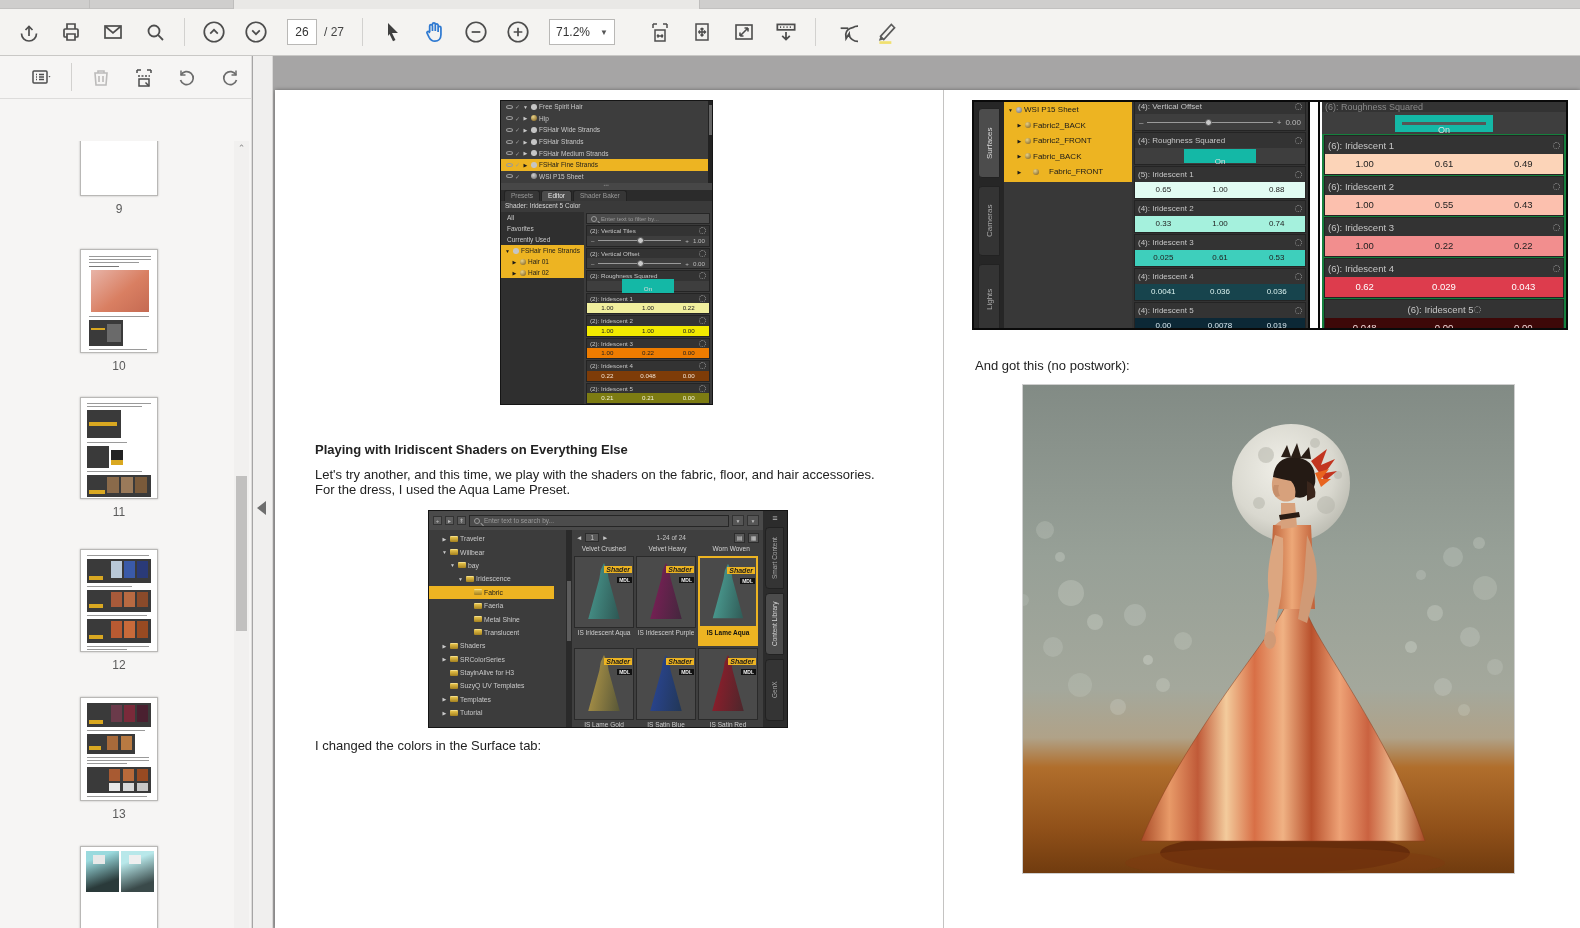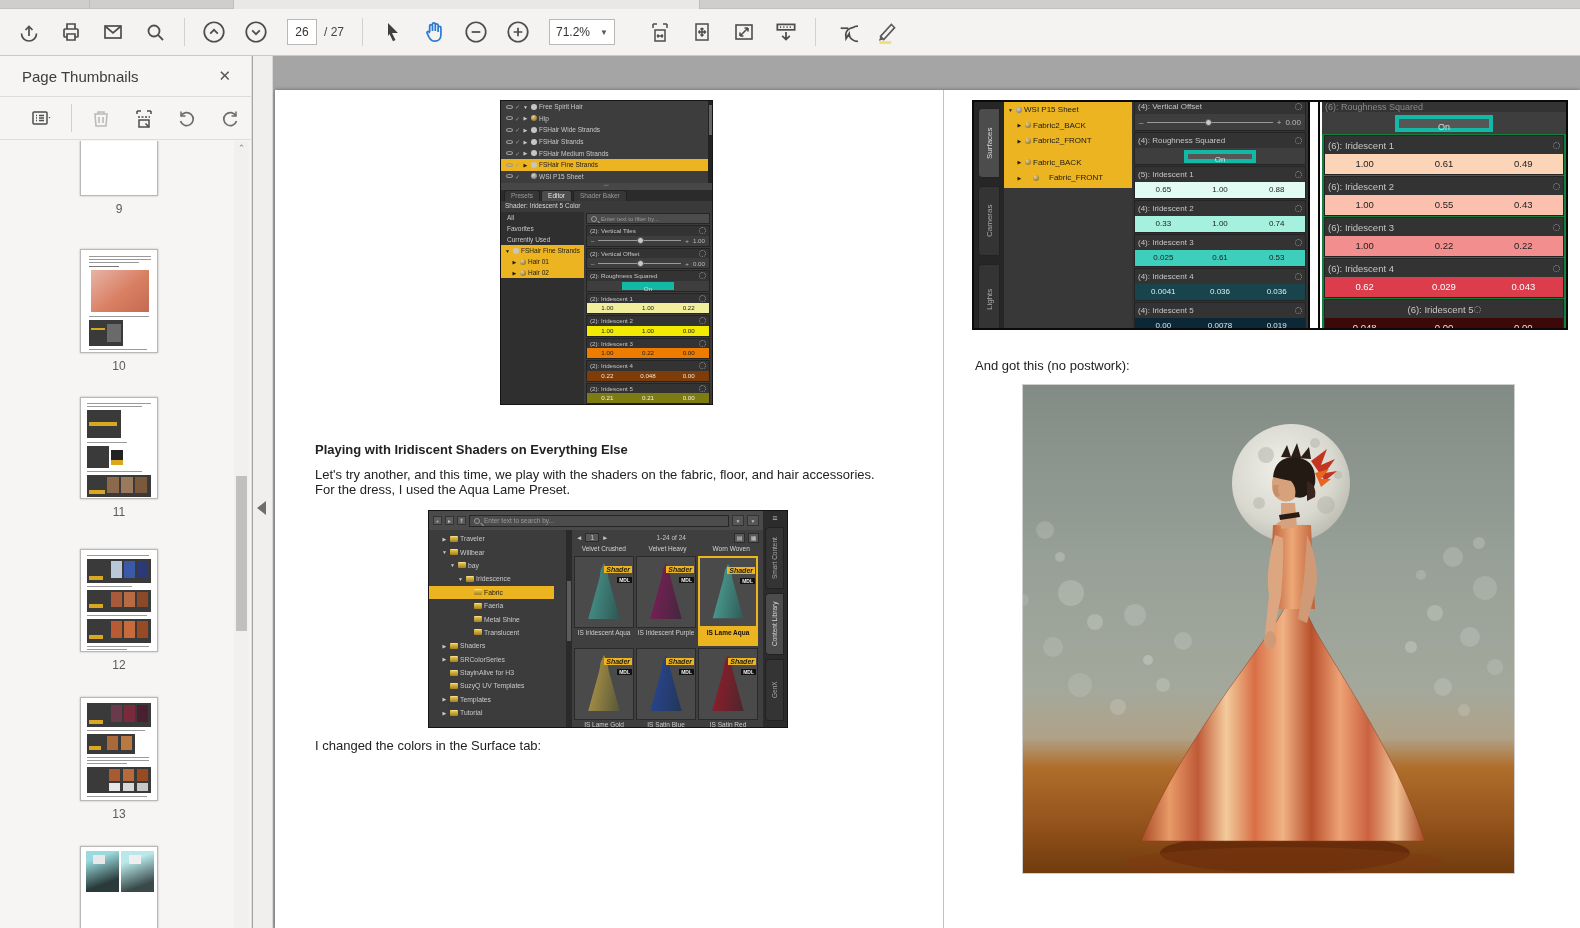--- a/index.html
+++ b/index.html
@@ -61,21 +61,21 @@
   .mini-ico.folder{width:8px;height:6px;border-radius:1px;background:linear-gradient(#e6c24a,#a3801f);border-top:1px solid #f3dd87;}
   .gear{width:7px;height:7px;border:1.4px dotted #8d8d8d;border-radius:50%;flex:none;}
   .param{border:1px solid #242424;margin:1px 2px;}
   .param-head{display:flex;align-items:center;justify-content:space-between;background:#333;color:#c6c6c6;padding:0 3px;}
   .param-vals{display:flex;}
   .param-vals span{flex:1;text-align:center;}
   .slider-row{display:flex;align-items:center;background:#3e3e3e;color:#bbb;padding:0 4px;}
   .slider-line{flex:1;height:1px;background:#9a9a9a;position:relative;margin:0 4px;}
   .slider-dot{position:absolute;top:-3px;width:7px;height:7px;border-radius:50%;background:#c9c9c9;border:1px solid #555;}
   .toggle-row{display:flex;align-items:center;justify-content:center;background:#3e3e3e;}
-  .toggle-btn{background:#565656;border:4px solid #14b8a6;color:#ddd;text-align:center;}
+  .toggle-btn{background:#565656;border:7px solid #14b8a6;color:#ddd;text-align:center;}
   .searchfield{display:flex;align-items:center;background:#4c4c4c;border:1px solid #262626;color:#9a9a9a;overflow:hidden;}
   .mag{width:6px;height:6px;border:1.4px solid #9a9a9a;border-radius:50%;position:relative;margin:0 4px 0 4px;flex:none;}
   .mag::after{content:"";position:absolute;left:5px;top:5px;width:4px;height:1.4px;background:#9a9a9a;transform:rotate(45deg);}
   .vtab{writing-mode:vertical-rl;transform:rotate(180deg);color:#a8a8a8;background:#343434;border:1px solid #222;border-radius:0 4px 4px 0;display:flex;align-items:center;justify-content:center;}
   .vtab.active{background:#4c4c4c;color:#d8d8d8;}
 
   
   .cl-cell{position:relative;background:#4a4a4a;border:1px solid #2a2a2a;overflow:hidden;}
   .cl-cell.sel{border:2px solid #edb422;}
   .dress{position:absolute;left:10%;top:6%;width:80%;height:88%;}
@@ -207,24 +207,20 @@
           <path d="M6 16 16 5l3 3L9 19z" fill="none" stroke="#5a5a5a" stroke-width="1.5"></path>
           <path d="M6 16l3 3-4.5 1z" fill="#5a5a5a"></path>
           <rect x="5" y="20.5" width="11" height="2.5" fill="#f0e070"></rect>
         </svg>
     </button>
   </div>
 
   <div class="main">
 
     <aside class="sidebar">
-      <div class="sb-header">
-        <span class="sb-title">Page Thumbnails</span>
-        <button class="sb-close">✕</button>
-      </div>
       <div class="sb-tools">
         <button class="tbtn">
           <svg width="24" height="24" viewBox="0 0 24 24" fill="none" stroke="#4d4d4d" stroke-width="1.5">
               <rect x="4" y="6" width="14" height="12" rx="1"></rect>
               <path d="M7 9.5h1m2 0h5M7 12h1m2 0h5M7 14.5h1m2 0h5"></path>
               <path d="M19.5 11l2 0-1 1.6z" fill="#4d4d4d" stroke="none"></path>
             </svg>
         </button>
         <div class="tb-divider"></div>
         <button class="tbtn">
@@ -719,21 +715,21 @@
                   <div class="dz-row" style="height: 15.5px; font-size: 8px; padding-left: 12px; color: rgb(26, 26, 26);">
                     <span class="mini-exp">▶</span>
                     <span class="mini-ico sphere"></span>
                     <span>Fabric2_BACK</span>
                   </div>
                   <div class="dz-row" style="height: 15.5px; font-size: 8px; padding-left: 12px; color: rgb(26, 26, 26);">
                     <span class="mini-exp">▶</span>
                     <span class="mini-ico sphere"></span>
                     <span>Fabric2_FRONT</span>
                   </div>
-                  <div class="dz-row" style="height: 15.5px; font-size: 8px; padding-left: 12px; color: rgb(26, 26, 26); margin-top: 6px;">
+                  <div class="dz-row" style="height: 15.5px; font-size: 8px; padding-left: 12px; color: rgb(26, 26, 26);">
                     <span class="mini-exp">▶</span>
                     <span class="mini-ico sphere"></span>
                     <span>Fabric_BACK</span>
                   </div>
                   <div class="dz-row" style="height: 15.5px; font-size: 8px; padding-left: 12px; color: rgb(26, 26, 26); gap: 8px;">
                     <span class="mini-exp">▶</span>
                     <span class="mini-ico sphere"></span>
                     <span>Fabric_FRONT</span>
                   </div>
                 </div>

